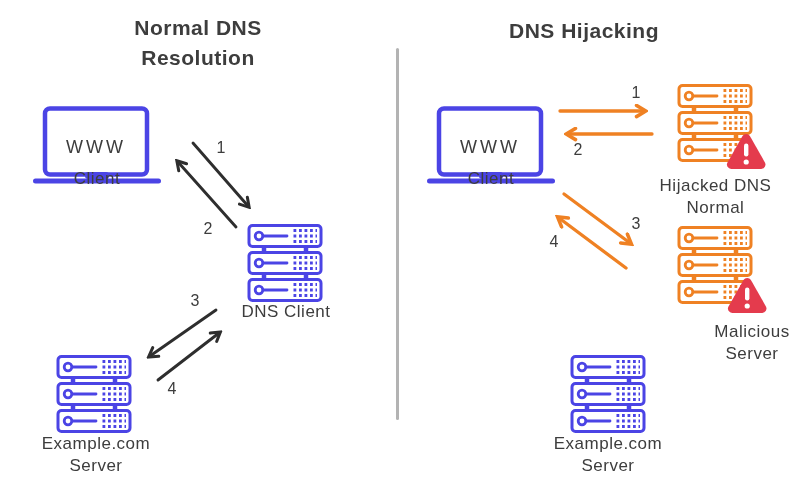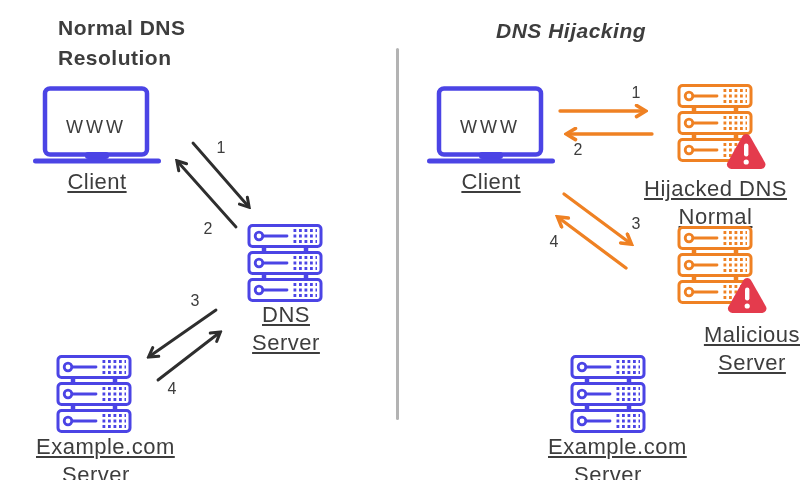--- a/index.html
+++ b/index.html
@@ -10,33 +10,33 @@
     background:#ffffff; overflow:hidden;
     color:var(--text);
   }
   .arrows { position:absolute; left:0; top:0; pointer-events:none; }
   .arr-black { stroke:var(--black); stroke-width:2.9; stroke-linecap:round; }
   .arr-orange { stroke:var(--orange); stroke-width:3.3; stroke-linecap:round; }
   .mk-black { stroke:var(--black); fill:none; stroke-width:2.6; stroke-linecap:round; }
   .mk-orange { stroke:var(--orange); fill:none; stroke-width:2.8; stroke-linecap:round; }
   .divider { position:absolute; left:396px; top:48px; width:3px; height:372px; background:var(--divider); border-radius:2px; }
   .title {
-    position:absolute; text-align:left; color:var(--text);
+    position:absolute; text-align:center; color:var(--text);
     font-size:21px; font-weight:bold; letter-spacing:.5px; line-height:1.45;
     white-space:pre-line;
   }
   .lbl {
     position:absolute; text-align:center; color:var(--text);
-    font-size:22px; letter-spacing:.5px; line-height:1.28; white-space:pre-line;text-decoration:underline;
+    font-size:17px; letter-spacing:.5px; line-height:1.28; white-space:pre-line;
   }
   .step {
     position:absolute; width:28px; text-align:center; color:var(--text);
     font-size:16px;
   }
-  .laptop { position:absolute; width:128px; height:82px; color:var(--blue); }
+  .laptop { position:absolute; width:128px; height:82px; color:var(--blue);margin-top:20px; }
   .laptop .www {
     position:absolute; left:12px; top:31px; width:102px; text-align:center;
     font-size:18px; letter-spacing:3px; color:var(--text);
   }
   .server { position:absolute; width:76px; height:78px; }
   .srv-blue { color:var(--blue); }
   .srv-orange { color:var(--orange); }
   .warning { position:absolute; width:44px; height:42px; }
   .warning path { fill:var(--red); }
 </style>
@@ -112,21 +112,21 @@
         <circle cx="12" cy="12" r="3.8" fill="none" stroke="currentColor" stroke-width="2.8"></circle>
         <line x1="16.5" y1="12" x2="40" y2="12" stroke="currentColor" stroke-width="2.8" stroke-linecap="round"></line>
         <g stroke="currentColor" stroke-width="2.8" stroke-dasharray="2.8 2.7">
           <line x1="46.5" y1="6.5" x2="70" y2="6.5"></line>
             <line x1="46.5" y1="12" x2="70" y2="12"></line>
             <line x1="46.5" y1="17.5" x2="70" y2="17.5"></line>
         </g>
       </g>
     </svg>
   </div>
-  <div class="lbl" style="left:231px; top:301px; width:110px;">DNS Server</div>
+  <div class="lbl" style="left:231px; top:301px; width:110px;">DNS Client</div>
 
   <div class="server srv-blue" style="left:56px; top:355px;">
     <svg width="76" height="78" viewBox="0 0 76 78">
       <g>
         <line x1="17" y1="21" x2="17" y2="30" stroke="currentColor" stroke-width="4.5"></line>
         <line x1="59" y1="21" x2="59" y2="30" stroke="currentColor" stroke-width="4.5"></line>
         <line x1="17" y1="48" x2="17" y2="57" stroke="currentColor" stroke-width="4.5"></line>
         <line x1="59" y1="48" x2="59" y2="57" stroke="currentColor" stroke-width="4.5"></line>
       </g>
       <g>
@@ -162,21 +162,21 @@
     </svg>
   </div>
   <div class="lbl" style="left:36px; top:433px; width:120px;">Example.com
 Server</div>
 
   <div class="step" style="left:207px; top:139px;">1</div>
   <div class="step" style="left:194px; top:220px;">2</div>
   <div class="step" style="left:181px; top:292px;">3</div>
   <div class="step" style="left:158px; top:380px;">4</div>
 
-  <div class="title" style="left:496px; top:16px; width:280px;font-style:italic;">DNS Hijacking</div>
+  <div class="title" style="left:444px; top:16px; width:280px;">DNS Hijacking</div>
 
   <div class="laptop" style="left:427px; top:86px;">
     <svg width="128" height="82" viewBox="0 0 128 82">
       <rect x="12" y="2.5" width="102" height="66" rx="5" fill="#ffffff" stroke="currentColor" stroke-width="4.5"></rect>
       <rect x="52" y="66" width="24" height="7" rx="3" fill="currentColor"></rect>
       <rect x="0" y="72.5" width="128" height="5" rx="2.5" fill="currentColor"></rect>
     </svg>
     <div class="www">WWW</div>
   </div>
   <div class="lbl" style="left:427px; top:168px; width:128px;">Client</div>

